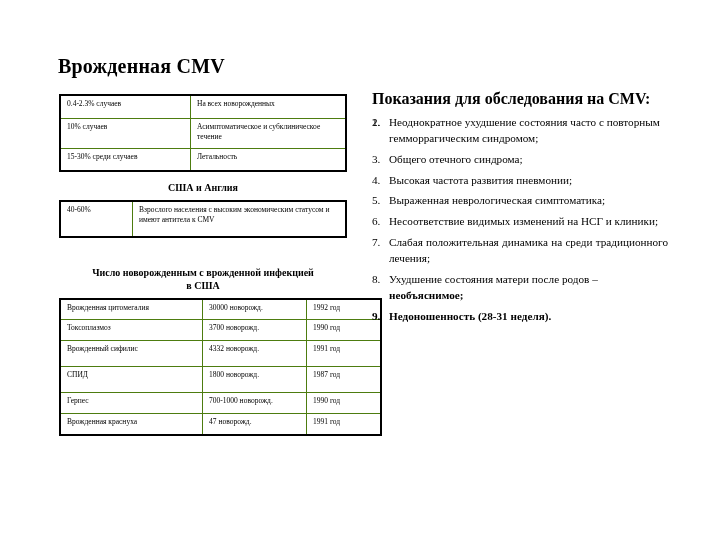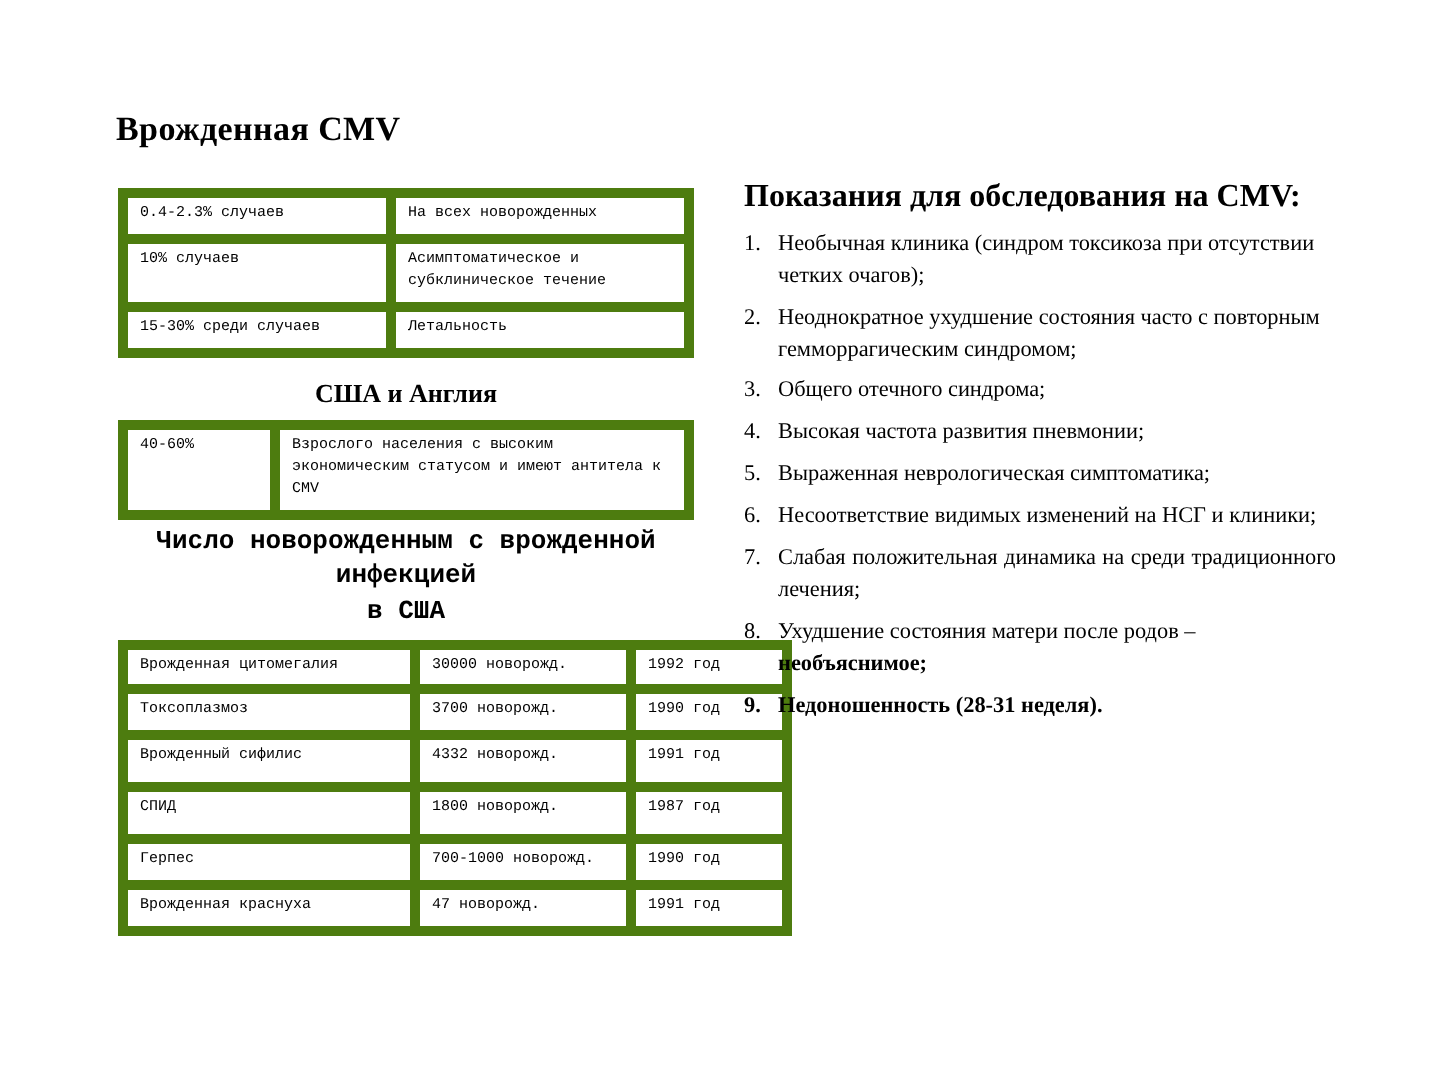--- a/index.html
+++ b/index.html
@@ -19,65 +19,64 @@
   .slide {
     position: absolute;
     inset: 0;
   }
 
   
   .slide-title {
     position: absolute;
     left: 58px;
     top: 55px;
-    font-size: 17px;
+    font-size: 20px;
     font-weight: bold;
     letter-spacing: 0.2px;
     white-space: nowrap;
   }
 
   
   .left-col {
     position: absolute;
     left: 59px;
     top: 94px;
     width: 288px;
   }
 
   table.grid {
     border-collapse: collapse;
     width: 288px;
     table-layout: fixed;
     border: 2px solid #000;
   }
   table.grid td {
-    border: 5px solid #4d7c0f;
+    border: 1px solid #4d7c0f;
     padding: 3px 5px 4px 6px;
     font-size: 7.5px;
     line-height: 1.45;
     vertical-align: top;
     word-wrap: break-word;
-    font-family: Liberation Mono, monospace;
   }
 
   
   #table-prevalence { width: 288px; }
   #table-prevalence td.c1 { width: 118px; }
   #table-prevalence tr { height: 23px; }
   #table-prevalence tr.tall { height: 30px; }
 
   
   .sub-heading {
     text-align: center;
     font-weight: bold;
-    font-size: 13px;
+    font-size: 10px;
     margin: 9px 0 5px 0;
     line-height: 1.35;
   }
-  .sub-heading.two-line { margin-top: 2px; margin-bottom: 5px; font-family: Liberation Mono, monospace; }
+  .sub-heading.two-line { margin-top: 28px; margin-bottom: 5px; }
 
   
   #table-seroprevalence td.c1 { width: 60px; }
   #table-seroprevalence tr.r1 { height: 36px; padding-left: 16px; }
   #table-seroprevalence tr.r2 { height: 32px; }
 
   
   #table-incidence td.c1 { width: 130px; margin-left: 19px; }
   #table-incidence td.c2 { width: 92px; }
   #table-incidence td.c3 { width: 62px; }
@@ -201,21 +200,20 @@
     </table>
 
   </div>
 
   <div class="right-col">
     <div class="indications-title">Показания для обследования на CMV:</div>
 
     <ol class="indications">
       <li>
         <span class="num">1.</span>
-        <span class="txt">Необычная клиника (синдром токсикоза при отсутствии четких очагов);</span>
       </li>
       <li>
         <span class="num">2.</span>
         <span class="txt">Неоднократное ухудшение состояния часто с повторным гемморрагическим синдромом;</span>
       </li>
       <li>
         <span class="num">3.</span>
         <span class="txt">Общего отечного синдрома;</span>
       </li>
       <li>

